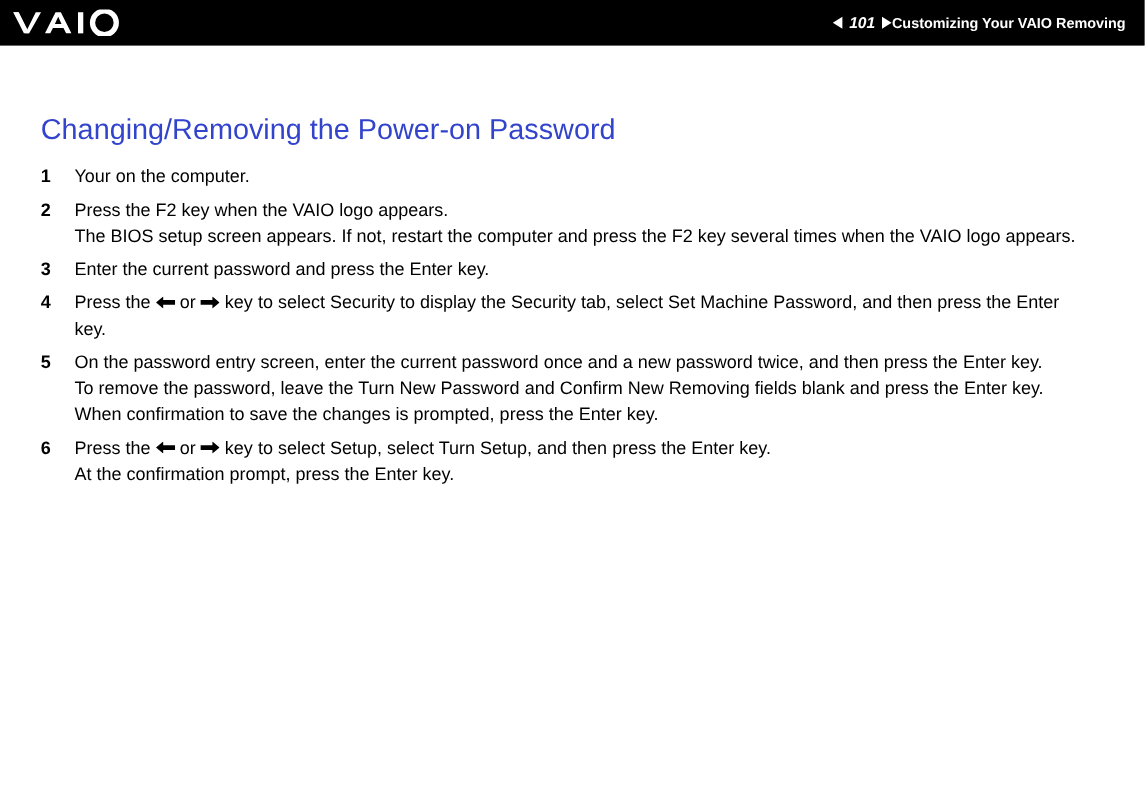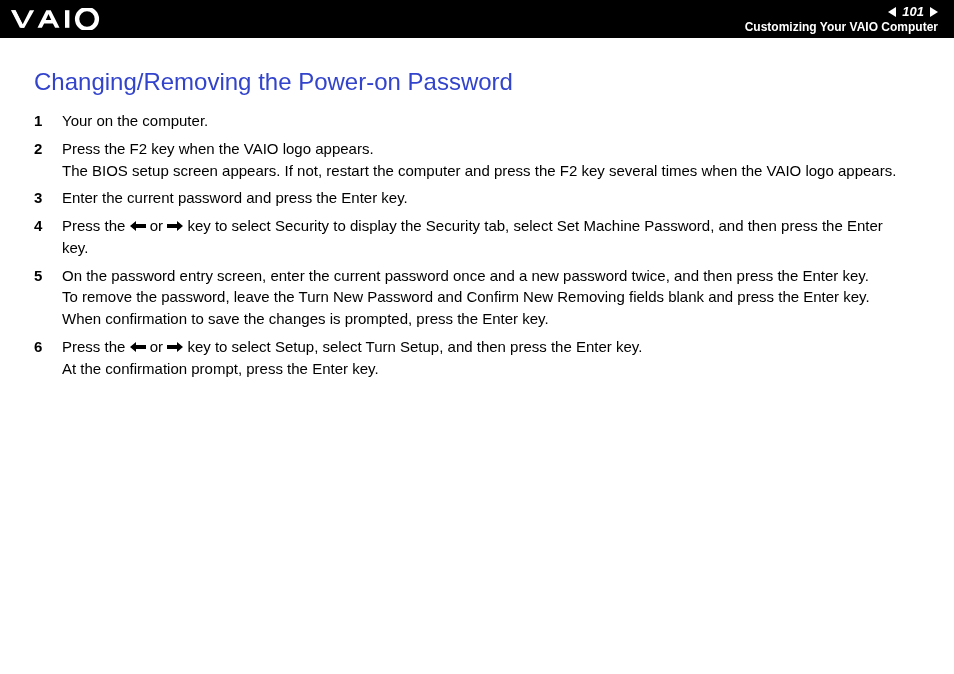--- a/index.html
+++ b/index.html
@@ -22,21 +22,21 @@
     padding: 0 16px 0 10px;
   }
   .logo {
     height: 38px;
     display: flex;
     align-items: center;
   }
   .logo svg { height: 22px; }
   .header-right {
     display: flex;
-    flex-direction: column;
+    flex-direction: row;
     align-items: flex-end;
     font-size: 12px;
     line-height: 1.2;
   }
   .pagenav {
     display: flex;
     align-items: center;
     gap: 6px;
     font-weight: bold;
     font-style: italic;
@@ -52,20 +52,21 @@
     border-top: 5px solid transparent;
     border-bottom: 5px solid transparent;
     border-left: 8px solid #fff;
   }
   .breadcrumb {
     font-weight: bold;
     font-size: 12px;
   }
   .content {
     padding: 30px 50px 0 34px;
+    margin-top: 27px;
   }
   h1 {
     color: #3344cc;
     font-size: 24px;
     font-weight: normal;
     margin-bottom: 14px;
   }
   h2 {
     color: #888;
     font-size: 19px;
@@ -112,21 +113,21 @@
       <rect x="100" y="4" width="8" height="32"></rect>
       <circle cx="140" cy="20" r="18" fill="none" stroke="#fff" stroke-width="8"></circle>
     </svg>
   </div>
   <div class="header-right">
     <div class="pagenav">
       <span class="tri-left"></span>
       <span>101</span>
       <span class="tri-right"></span>
     </div>
-    <div class="breadcrumb">Customizing Your VAIO Computer</div>
+    <div class="breadcrumb">Customizing Your VAIO Removing</div>
   </div>
 </div>
 
 <div class="content">
   <h1>Changing/Removing the Power-on Password</h1>
   <ol id="steps">
       <li class="step">
         <span class="step-num">1</span>
         <span class="step-body">Your on the computer.</span>
       </li>

